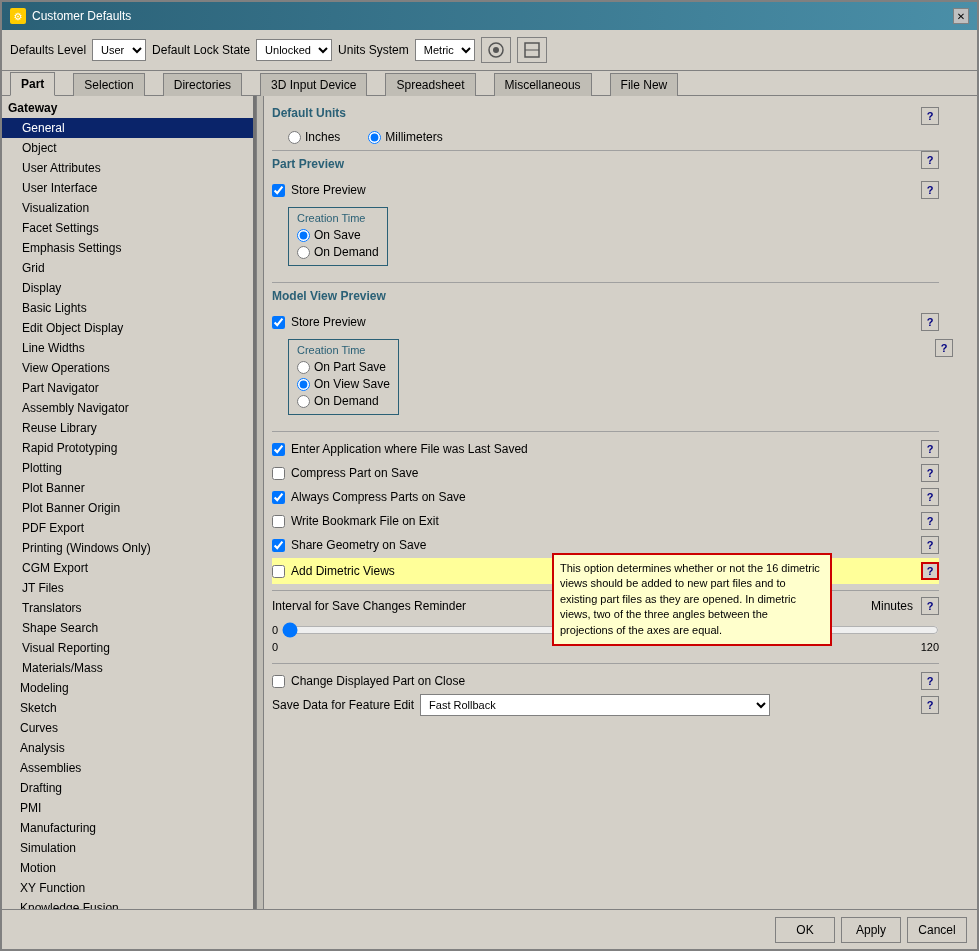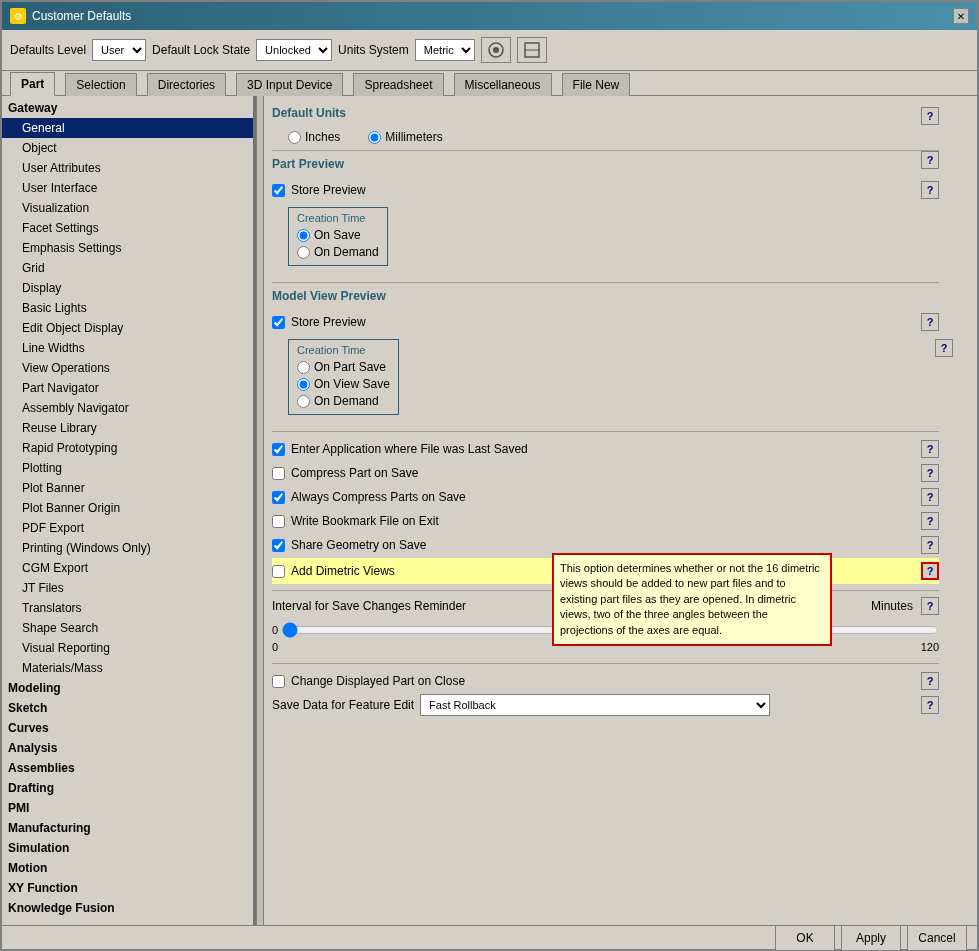--- a/index.html
+++ b/index.html
@@ -82,21 +82,21 @@
       border-bottom: 1px solid #808080;
       flex-shrink: 0;
     }
     .tab {
       padding: 4px 10px;
       border: 1px solid #808080;
       border-bottom: none;
       background: #c0bdb5;
       cursor: pointer;
       font-size: 12px;
-      margin-right: 10px;
+      margin-right: 18px;
       position: relative;
       top: 1px;
     }
     .tab.active {
       background: #d4d0c8;
       border-bottom: 1px solid #d4d0c8;
       font-weight: bold;
     }
     .main-content {
       display: flex;
@@ -115,22 +115,22 @@
       padding: 3px 8px 3px 20px;
       cursor: pointer;
       font-size: 12px;
       white-space: nowrap;
     }
     .sidebar-item.selected {
       background: #0a246a;
       color: white;
     }
     .sidebar-item.group-header {
-      padding-left: 6px;
-      font-weight: bold;
+      padding-left: 18px;
+      font-weight: normal;
       color: #000;
     }
     .content-area {
       flex: 1;
       background: #d4d0c8;
       padding: 8px;
       overflow-y: auto;
       position: relative;
     }
     .section-title {
@@ -230,21 +230,21 @@
       max-width: 350px;
     }
     .footer {
       background: #d4d0c8;
       border-top: 1px solid #808080;
       padding: 6px 10px;
       display: flex;
       justify-content: flex-end;
       gap: 6px;
       flex-shrink: 0;
-      height: 24px;
+      height: 40px;
       align-items: center;
     }
     .footer-btn {
       min-width: 60px;
       height: 26px;
       background: #d4d0c8;
       border: 1px solid #808080;
       font-size: 12px;
       cursor: pointer;
       padding: 0 8px;

